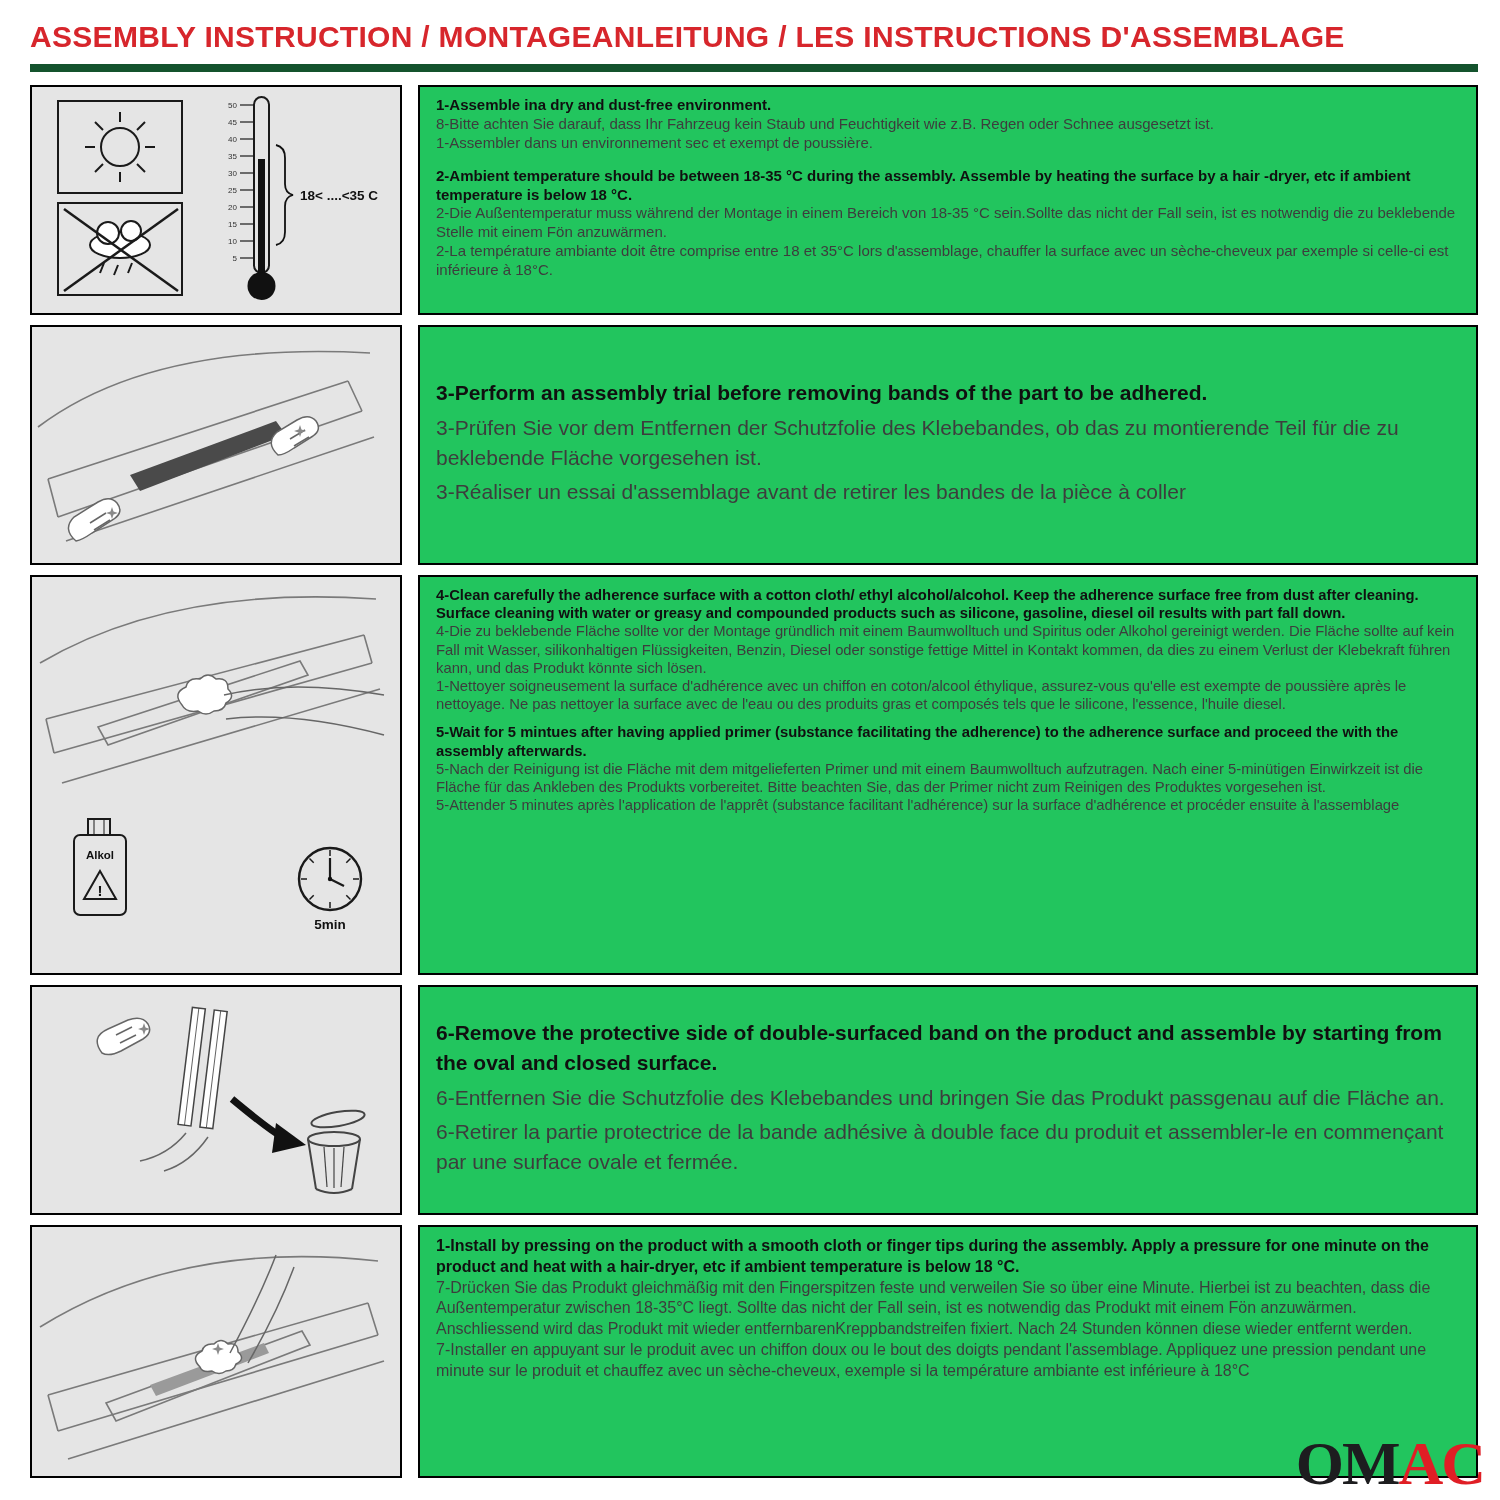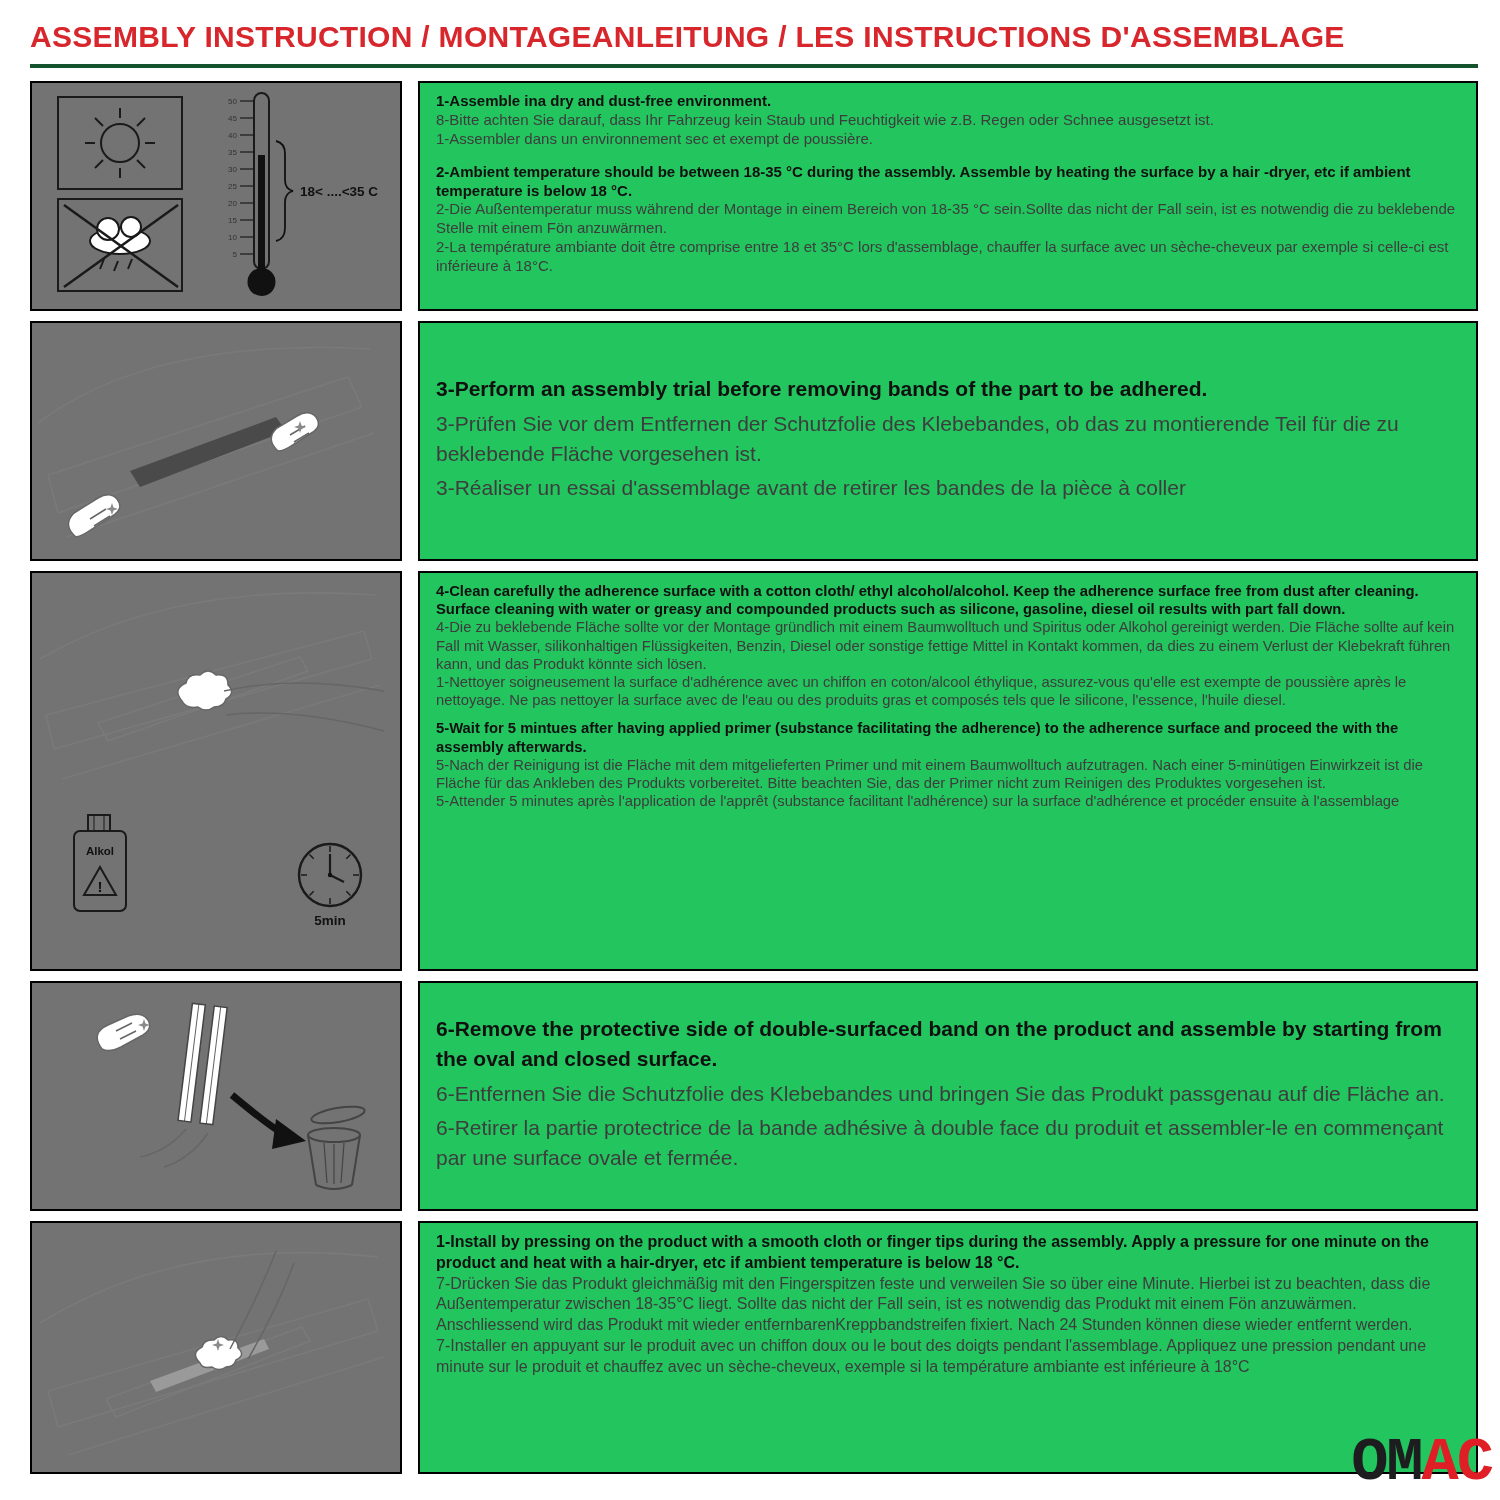--- a/index.html
+++ b/index.html
@@ -2,45 +2,45 @@
 <html><head>
 <meta charset="utf-8">
 <style>
   * { box-sizing: border-box; margin: 0; padding: 0; }
   html,body { background:#fff; }
   body { width:1500px; height:1500px; font-family:"Liberation Sans", sans-serif; color:#222; }
   .page { position:relative; width:1500px; height:1500px; padding:18px 22px 0 30px; overflow:hidden; background:#fff; }
 
   .title {
     color:#d7262c; font-size:30px; font-weight:800; letter-spacing:.3px;
-    line-height:37px; padding-bottom:9px; border-bottom:4px solid #14532d;
+    line-height:37px; padding-bottom:9px; border-bottom:8px solid #14532d;
     margin-bottom:13px; white-space:nowrap;
   }
 
   .row { display:flex; margin-bottom:10px; }
-  .figure { flex:0 0 372px; border:2px solid #000; background:#737373; overflow:hidden; }
+  .figure { flex:0 0 372px; border:2px solid #000; background:#e5e5e5; overflow:hidden; }
   .figure svg { width:100%; height:100%; display:block; }
   .content { flex:1; border:2px solid #000; margin-left:16px; padding:9px 16px; overflow:hidden; background:#22c55e; }
   .c-center { display:flex; flex-direction:column; justify-content:center; }
 
   .row1 { height:230px; } .row2 { height:240px; } .row3 { height:400px; }
   .row4 { height:230px; } .row5 { height:253px; }
 
   p { color:#3d3d3d; }
   p.b { font-weight:bold; color:#101010; }
   .gap { margin-top:14px; }
   .gap-sm { margin-top:10px; }
 
   .t-md p  { font-size:15px;   line-height:1.26; }
   .t-lg p  { font-size:21px;   line-height:1.42; margin-bottom:5px; }
   .t-sm p  { font-size:14.8px; line-height:1.23; }
   .t-md2 p { font-size:16px;   line-height:1.3;  }
 
-  .logo { position:absolute; right:8px; bottom:6px; font-size:62px; font-weight:bold;
-          letter-spacing:-2px; line-height:1; font-family:Liberation Mono, monospace; }
+  .logo { position:absolute; right:16px; bottom:6px; font-size:62px; font-weight:bold;
+          letter-spacing:-2px; line-height:1; font-family:Liberation Serif, serif; }
   .logo .om { color:#1d1d1f; }
   .logo .ac { color:#e01e25; }
 
   svg text { font-family:"Liberation Sans",sans-serif; }
 </style>
 </head>
 <body>
 
 <div class="page">
 

